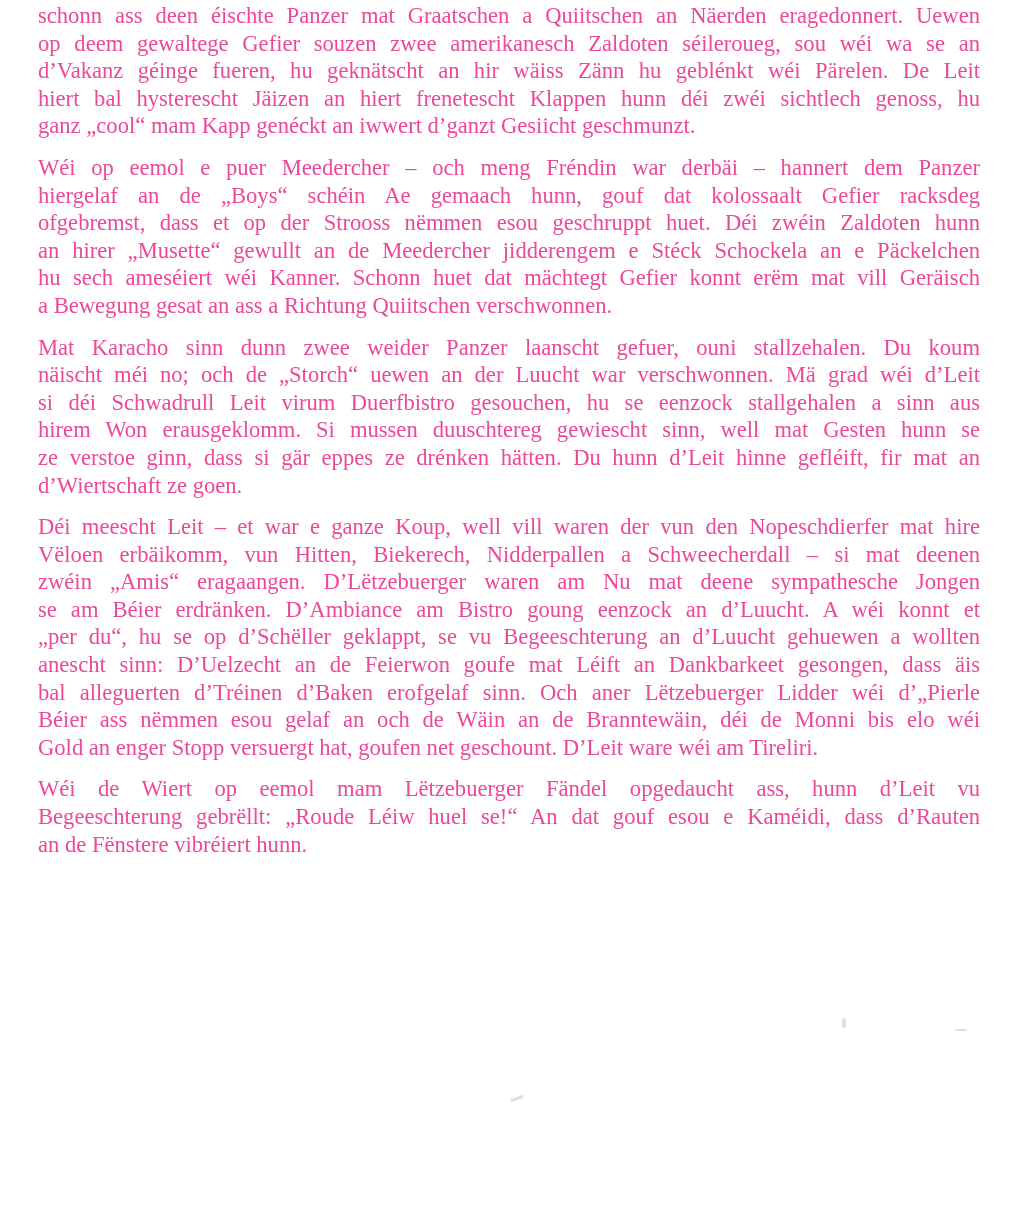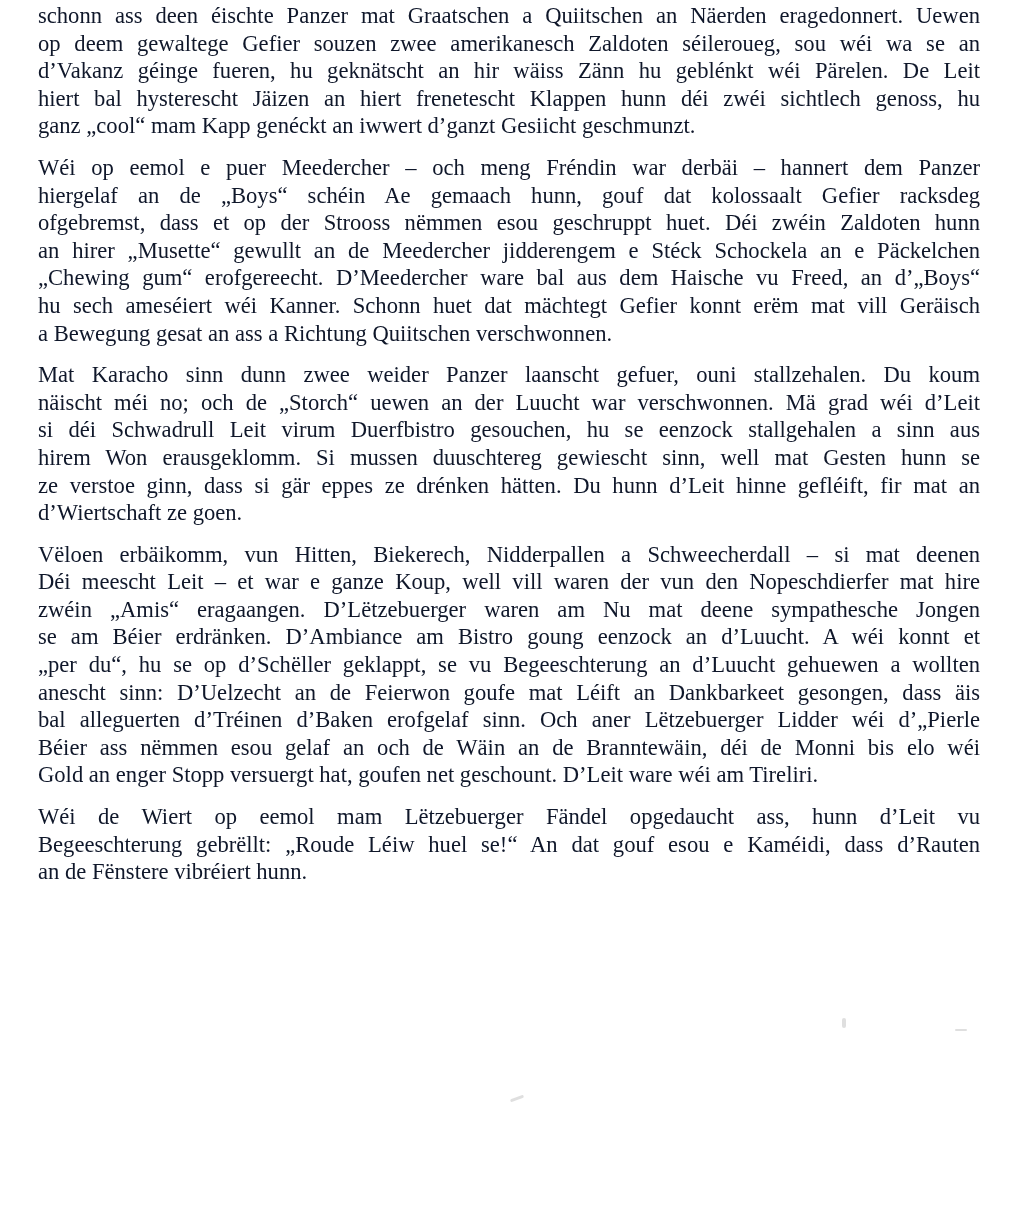--- a/index.html
+++ b/index.html
@@ -14,21 +14,21 @@
     position: relative;
   }
   .page {
     position: absolute;
     left: 38px;
     top: 2px;
     width: 942px;
     font-family: "Liberation Serif", "DejaVu Serif", serif;
     font-size: 22.6px;
     line-height: 27.6px;
-    color: #0f172a;
+    color: #ec4899;
   }
   .para {
     margin: 0 0 14px 0;
     text-align: justify;
     text-align-last: left;
     word-spacing: 0px;
   }
   .line {
     display: block;
     text-align: justify;
@@ -57,37 +57,36 @@
     <span class="line">d’Vakanz géinge fueren, hu geknätscht an hir wäiss Zänn hu geblénkt wéi Pärelen. De Leit</span>
     <span class="line">hiert bal hysterescht Jäizen an hiert frenetescht Klappen hunn déi zwéi sichtlech genoss, hu</span>
     <span class="line last">ganz „cool“ mam Kapp genéckt an iwwert d’ganzt Gesiicht geschmunzt.</span>
   </div>
 
   <div class="para">
     <span class="line">Wéi op eemol e puer Meedercher – och meng Fréndin war derbäi – hannert dem Panzer</span>
     <span class="line">hiergelaf an de „Boys“ schéin Ae gemaach hunn, gouf dat kolossaalt Gefier racksdeg</span>
     <span class="line">ofgebremst, dass et op der Strooss nëmmen esou geschruppt huet. Déi zwéin Zaldoten hunn</span>
     <span class="line">an hirer „Musette“ gewullt an de Meedercher jidderengem e Stéck Schockela an e Päckelchen</span>
-    <span class="line">„Chewing gum“ erofgereecht. D’Meedercher ware bal aus dem Haische vu Freed, an d’„Boys“</span>
     <span class="line">hu sech ameséiert wéi Kanner. Schonn huet dat mächtegt Gefier konnt erëm mat vill Geräisch</span>
     <span class="line last">a Bewegung gesat an ass a Richtung Quiitschen verschwonnen.</span>
   </div>
 
   <div class="para">
     <span class="line">Mat Karacho sinn dunn zwee weider Panzer laanscht gefuer, ouni stallzehalen. Du koum</span>
     <span class="line">näischt méi no; och de „Storch“ uewen an der Luucht war verschwonnen. Mä grad wéi d’Leit</span>
     <span class="line">si déi Schwadrull Leit virum Duerfbistro gesouchen, hu se eenzock stallgehalen a sinn aus</span>
     <span class="line">hirem Won erausgeklomm. Si mussen duuschtereg gewiescht sinn, well mat Gesten hunn se</span>
     <span class="line">ze verstoe ginn, dass si gär eppes ze drénken hätten. Du hunn d’Leit hinne gefléift, fir mat an</span>
     <span class="line last">d’Wiertschaft ze goen.</span>
   </div>
 
   <div class="para">
+    <span class="line">Déi meescht Leit – et war e ganze Koup, well vill waren der vun den Nopeschdierfer mat hire</span>
     <span class="line">Vëloen erbäikomm, vun Hitten, Biekerech, Nidderpallen a Schweecherdall – si mat deenen</span>
-    <span class="line">Déi meescht Leit – et war e ganze Koup, well vill waren der vun den Nopeschdierfer mat hire</span>
     <span class="line">zwéin „Amis“ eragaangen. D’Lëtzebuerger waren am Nu mat deene sympathesche Jongen</span>
     <span class="line">se am Béier erdränken. D’Ambiance am Bistro goung eenzock an d’Luucht. A wéi konnt et</span>
     <span class="line">„per du“, hu se op d’Schëller geklappt, se vu Begeeschterung an d’Luucht gehuewen a wollten</span>
     <span class="line">anescht sinn: D’Uelzecht an de Feierwon goufe mat Léift an Dankbarkeet gesongen, dass äis</span>
     <span class="line">bal alleguerten d’Tréinen d’Baken erofgelaf sinn. Och aner Lëtzebuerger Lidder wéi d’„Pierle</span>
     <span class="line">Béier ass nëmmen esou gelaf an och de Wäin an de Branntewäin, déi de Monni bis elo wéi</span>
     <span class="line last">Gold an enger Stopp versuergt hat, goufen net geschount. D’Leit ware wéi am Tireliri.</span>
   </div>
 
   <div class="para">

